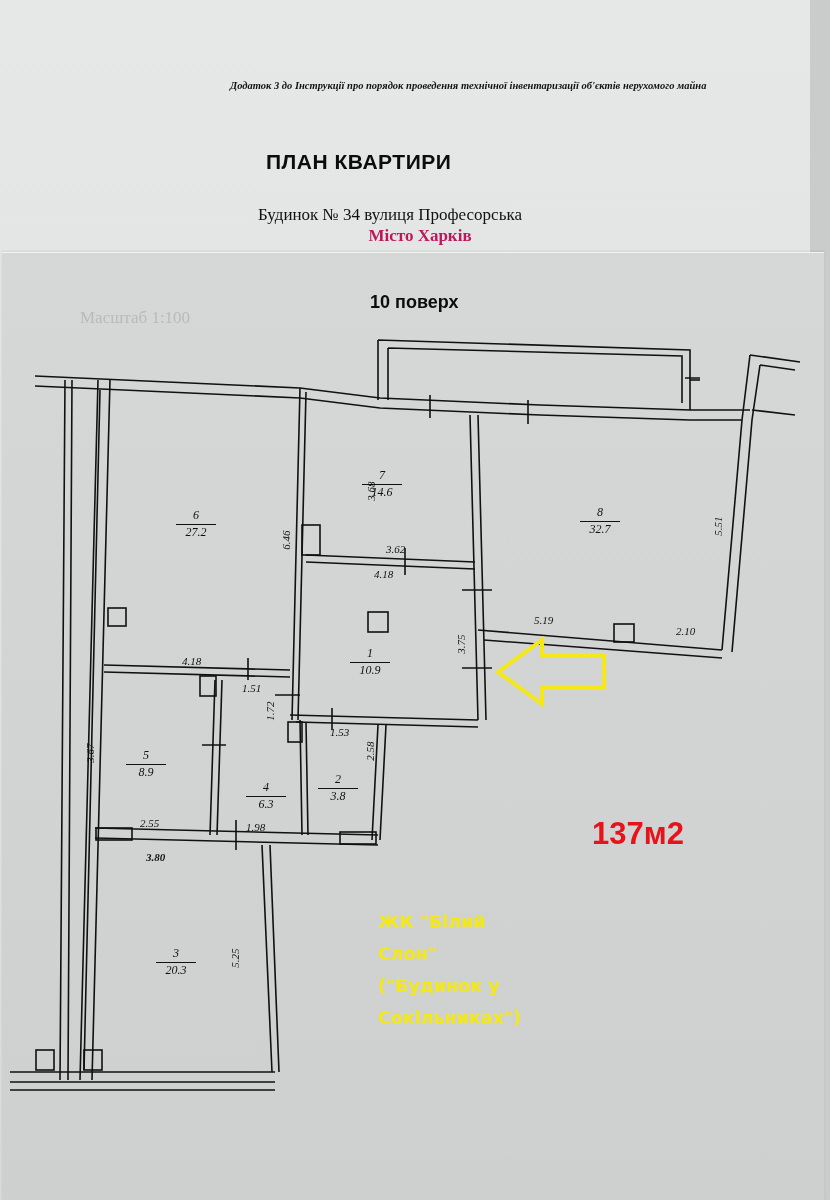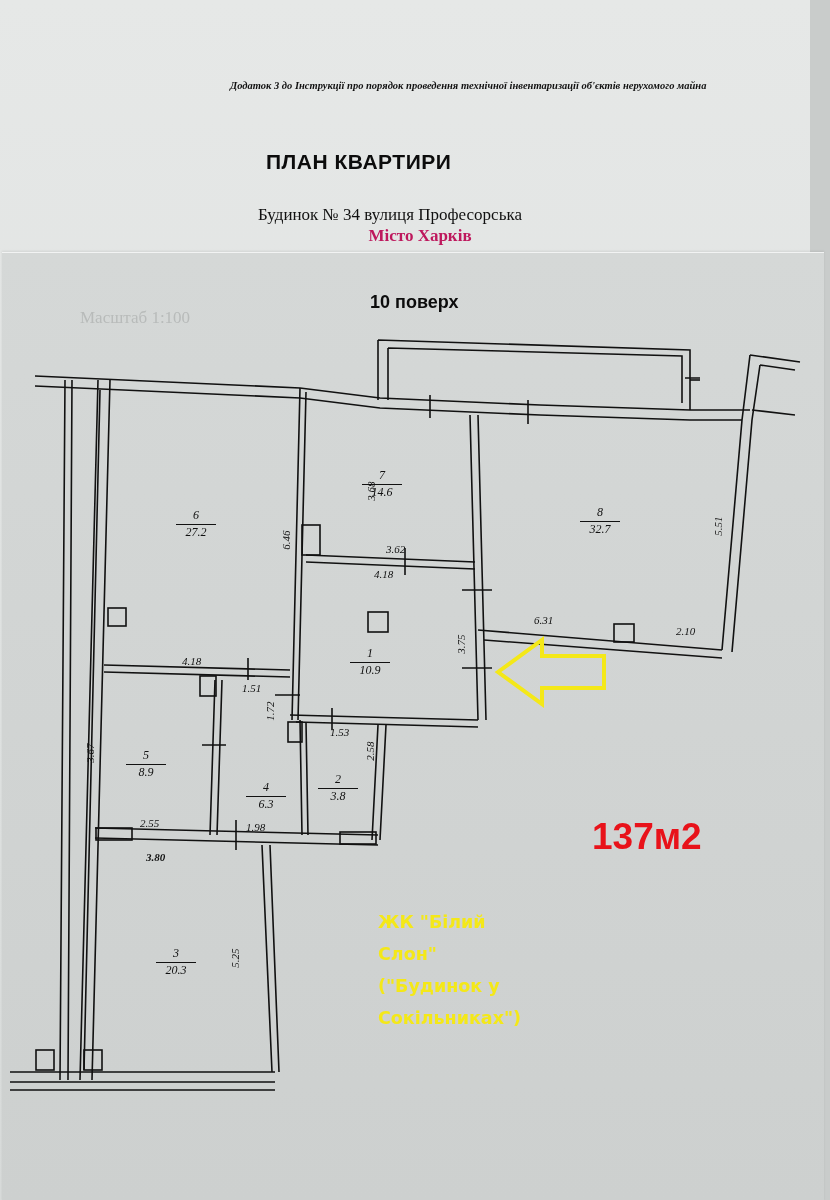--- a/index.html
+++ b/index.html
@@ -6,21 +6,21 @@
   body{width:830px;height:1200px;position:relative;overflow:hidden;background:#c9cccb;font-family:"Liberation Serif",serif;}
   .sheet-back{position:absolute;left:0;top:0;width:810px;height:1200px;background:linear-gradient(180deg,#e6e8e7 0%,#dfe2e1 60%,#d8dbda 100%);}
   .sheet-front{position:absolute;left:2px;top:252px;width:822px;height:948px;background:linear-gradient(180deg,#d5d8d7 0%,#cdd0cf 100%);border-top:1px solid #f2f3f3;box-shadow:0 -1px 2px rgba(0,0,0,0.08);}
   .annex{position:absolute;left:230px;top:80px;font-size:10.5px;font-style:italic;font-weight:bold;color:#111;white-space:nowrap;}
   .title{position:absolute;left:266px;top:150px;font-family:"Liberation Sans",sans-serif;font-weight:bold;font-size:21px;color:#0c0c0c;letter-spacing:0.5px;}
   .addr1{position:absolute;left:258px;top:205px;font-weight:normal;font-size:17px;color:#111;}
   .addr2{position:absolute;left:0;width:830px;top:226px;text-align:center;font-weight:bold;font-size:17px;color:#be185d;padding-left:10px;box-sizing:border-box;}
   .floor{position:absolute;left:330px;top:292px;font-family:"Liberation Sans",sans-serif;font-weight:bold;font-size:18px;color:#0c0c0c;margin-left:40px;}
   .scale{position:absolute;left:80px;top:308px;font-size:17px;color:#b8bbba;}
   .plan{position:absolute;left:0;top:0;}
-  .area-total{position:absolute;left:592px;top:816px;font-family:"Liberation Sans",sans-serif;font-weight:bold;font-size:37px;color:#e8121a;}
+  .area-total{position:absolute;left:592px;top:816px;font-family:"Liberation Sans",sans-serif;font-weight:bold;font-size:31px;color:#e8121a;}
   .complex{position:absolute;left:378px;top:906px;font-family:"DejaVu Sans",sans-serif;font-weight:bold;font-size:17.5px;line-height:32px;color:#f4e818;}
   .complex div{white-space:nowrap;}
   .lbl{position:absolute;font-style:italic;font-size:11px;color:#111;}
   .room{position:absolute;text-align:center;font-style:italic;font-size:12px;color:#111;width:40px;}
   .room .num{border-bottom:1px solid #111;padding-bottom:1px;}
   .rot{transform:rotate(-90deg);transform-origin:center;}
 </style>
 </head>
 <body>
 
@@ -107,21 +107,21 @@
 <div class="room" style="left:156px;top:946px;">
     <div class="num">3</div>
     <div>20.3</div>
   </div>
 
 <span class="lbl rot" style="left:276px;top:534px;">6.46</span>
 <span class="lbl rot" style="left:361px;top:485px;">3.68</span>
 <span class="lbl" style="left:386px;top:543px;">3.62</span>
 <span class="lbl" style="left:374px;top:568px;">4.18</span>
 <span class="lbl rot" style="left:708px;top:520px;">5.51</span>
-<span class="lbl" style="left:534px;top:614px;">6.31</span>
+<span class="lbl" style="left:534px;top:614px;">5.19</span>
 <span class="lbl" style="left:676px;top:625px;">2.10</span>
 <span class="lbl rot" style="left:451px;top:638px;">3.75</span>
 <span class="lbl" style="left:182px;top:655px;">4.18</span>
 <span class="lbl" style="left:242px;top:682px;">1.51</span>
 <span class="lbl rot" style="left:260px;top:705px;">1.72</span>
 <span class="lbl" style="left:330px;top:726px;text-align:center;">1.53</span>
 <span class="lbl rot" style="left:360px;top:745px;">2.58</span>
 <span class="lbl rot" style="left:80px;top:747px;">3.67</span>
 <span class="lbl" style="left:140px;top:817px;">2.55</span>
 <span class="lbl" style="left:246px;top:821px;">1.98</span>

